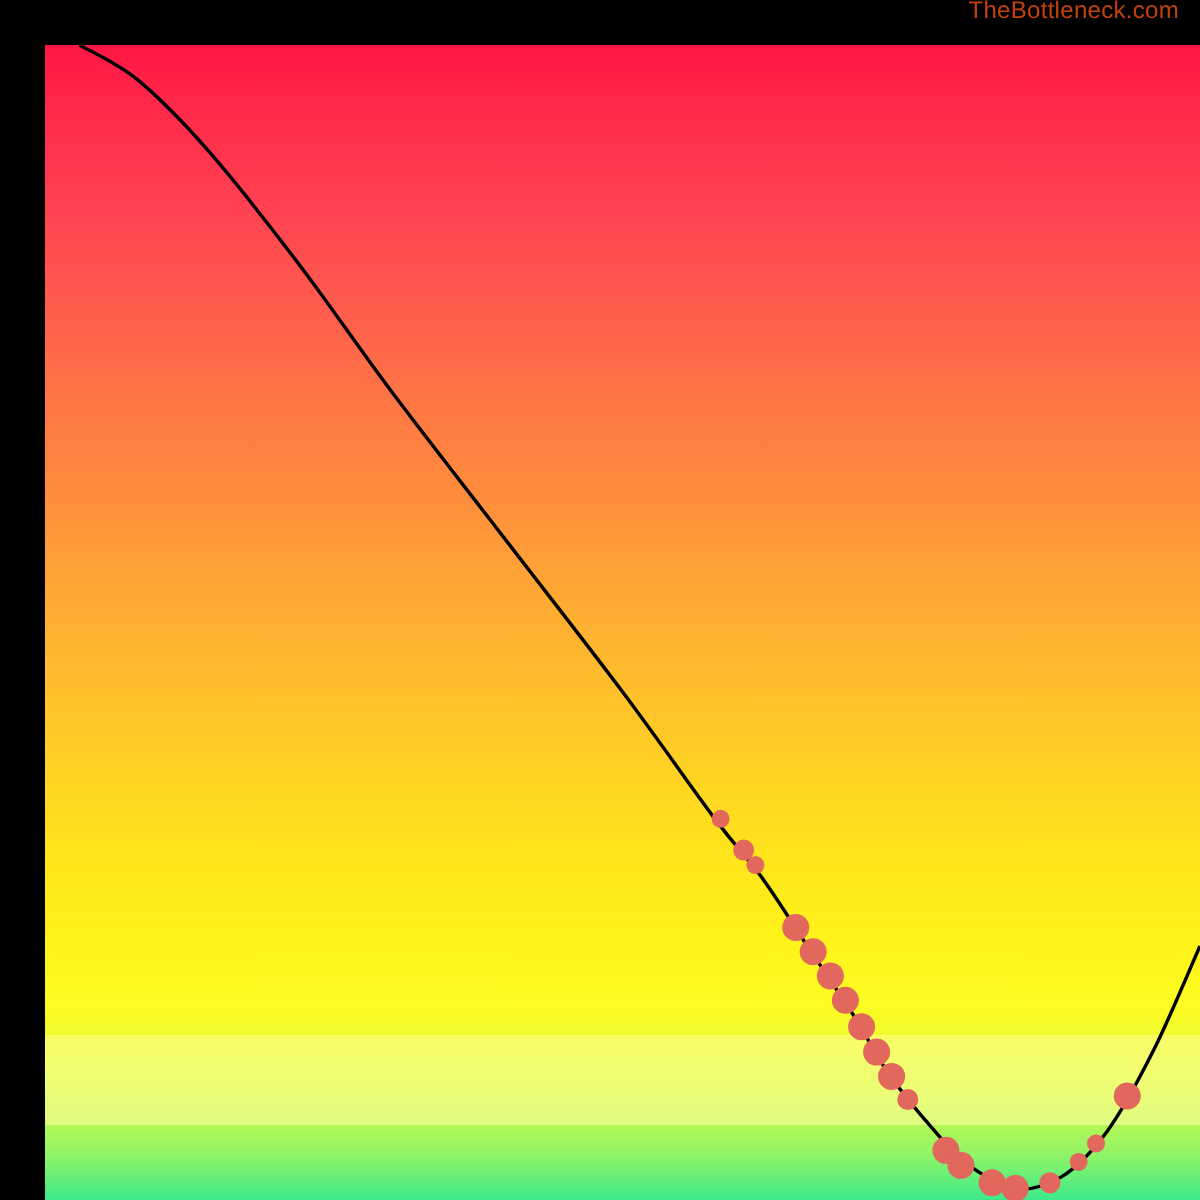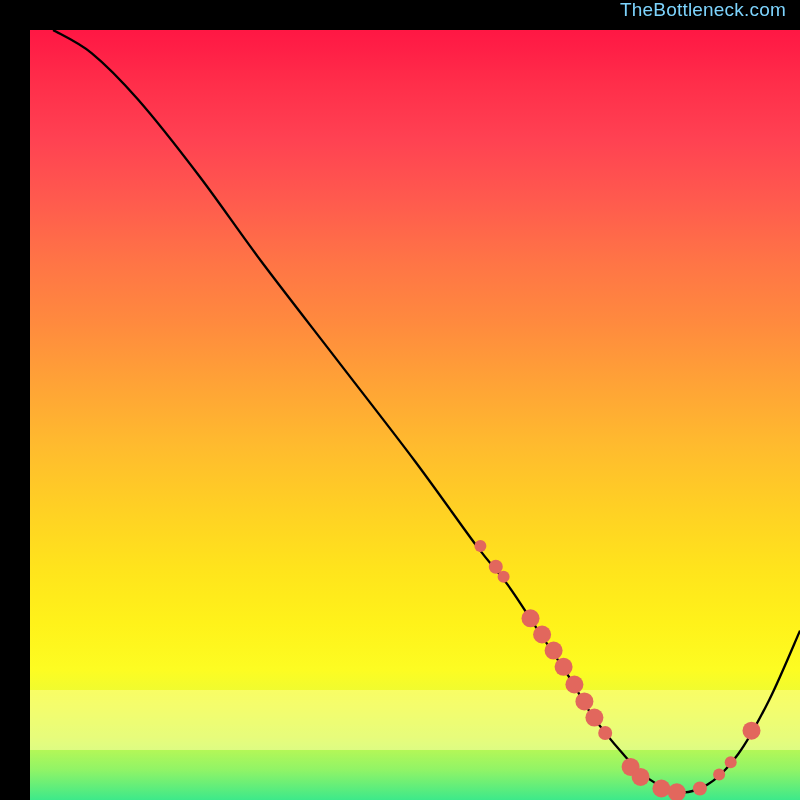--- a/index.html
+++ b/index.html
@@ -58,22 +58,22 @@
     width: 100%;
     height: 60px;
     bottom: 50px;
     background: rgba(255, 250, 120, 0.55);
     mix-blend-mode: screen;
   }
   .attribution {
     position: absolute;
     top: -1px;
     right: 14px;
-    color: #7dd3fc;
-    font-size: 19px;
+    color: #c2410c;
+    font-size: 16px;
     font-weight: 500;
     letter-spacing: 0.2px;
     z-index: 20;
   }
   svg.curve {
     position: absolute;
     left: 0;
     top: 0;
     width: 100%;
     height: 100%;

